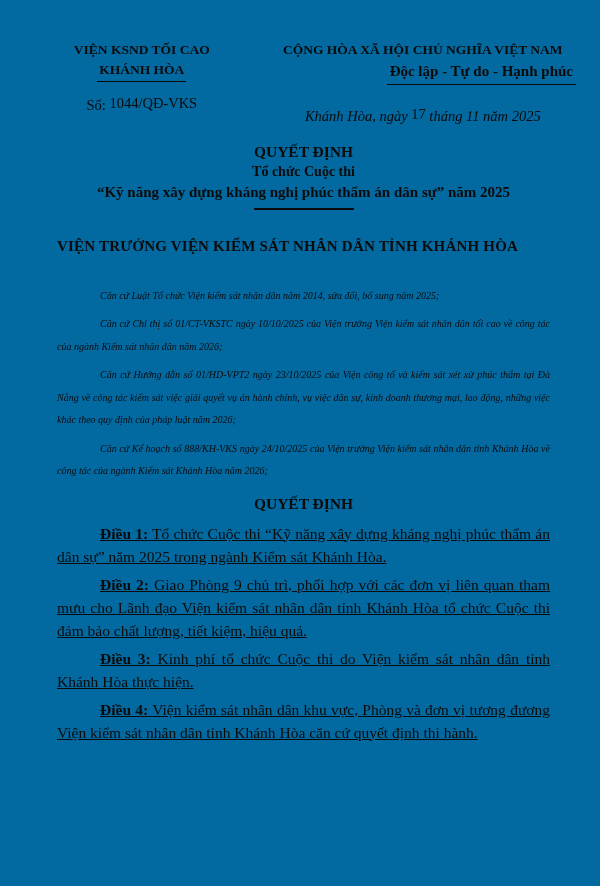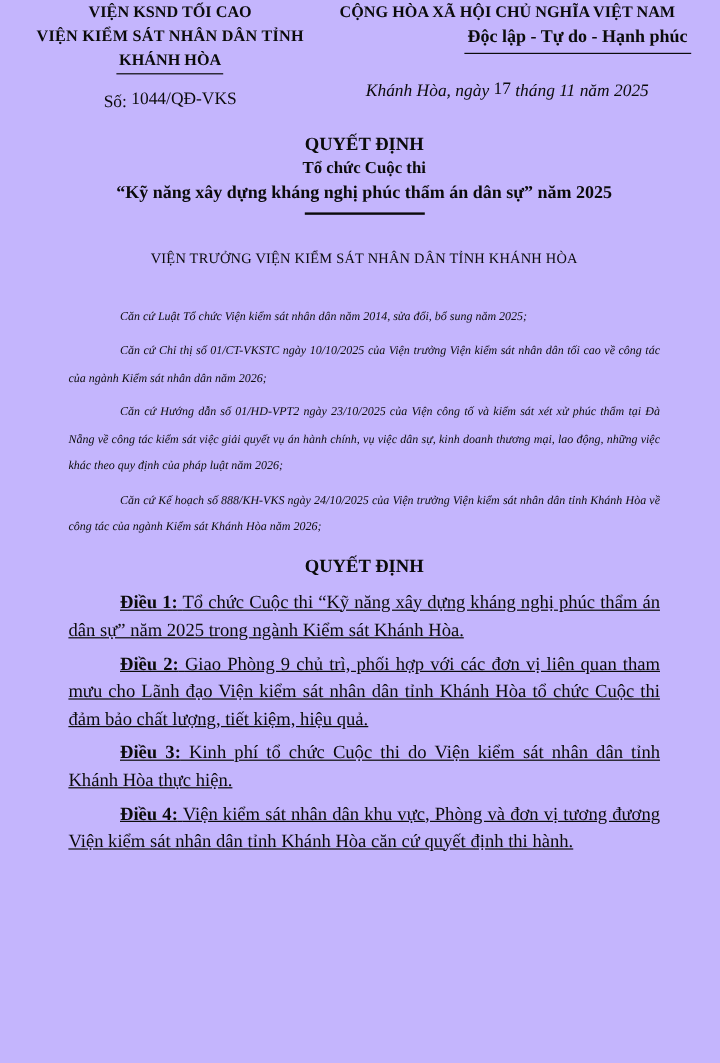--- a/index.html
+++ b/index.html
@@ -10,22 +10,23 @@
   body {
     width: 600px;
     height: 886px;
     overflow: hidden;
     font-family: "Liberation Serif", "DejaVu Serif", serif;
     color: #0b0b0b;
   }
   .page {
     width: 600px;
     height: 886px;
-    background: #c4b5fd;
-    box-sizing: border-box;
+    background: #0369a1;
+    box-sizing: border-box;
+    padding-top: 40px;
   }
 
   
   .header {
     display: flex;
     box-sizing: border-box;
     padding: 0 18px 0 14px;
   }
   .header-left {
     width: 45%;
@@ -124,23 +125,23 @@
   }
   .title-rule {
     width: 100px;
     height: 1.5px;
     background: #0b0b0b;
     margin: 5px auto 0 auto;
   }
 
   
   .authority {
-    text-align: center;
-    font-weight: normal;
-    font-size: 12px;
+    text-align: left;
+    font-weight: bold;
+    font-size: 15px;
     letter-spacing: 0.2px;
     margin-top: 26px;
     line-height: 21px;
   }
 
   
   .recitals {
     margin-top: 28px;
   }
   .recital {
@@ -173,21 +174,20 @@
   }
 </style>
 </head>
 <body>
 
 <div class="page">
 
   <div class="header">
     <div class="header-left">
       <div class="agency-parent">VIỆN KSND TỐI CAO</div>
-      <div class="agency-name">VIỆN KIỂM SÁT NHÂN DÂN TỈNH</div>
       <div class="agency-locality"><span class="u">KHÁNH HÒA</span></div>
       <div class="doc-number"><span>Số:</span> <span class="typed">1044/QĐ-VKS</span></div>
     </div>
     <div class="header-right">
       <div class="national-name">CỘNG HÒA XÃ HỘI CHỦ NGHĨA VIỆT NAM</div>
       <div class="national-motto"><span class="u">Độc lập - Tự do - Hạnh phúc</span></div>
       <div class="date-line"><span>Khánh Hòa, ngày</span> <span class="typed">17</span> <span>tháng 11 năm 2025</span></div>
     </div>
   </div>
 

